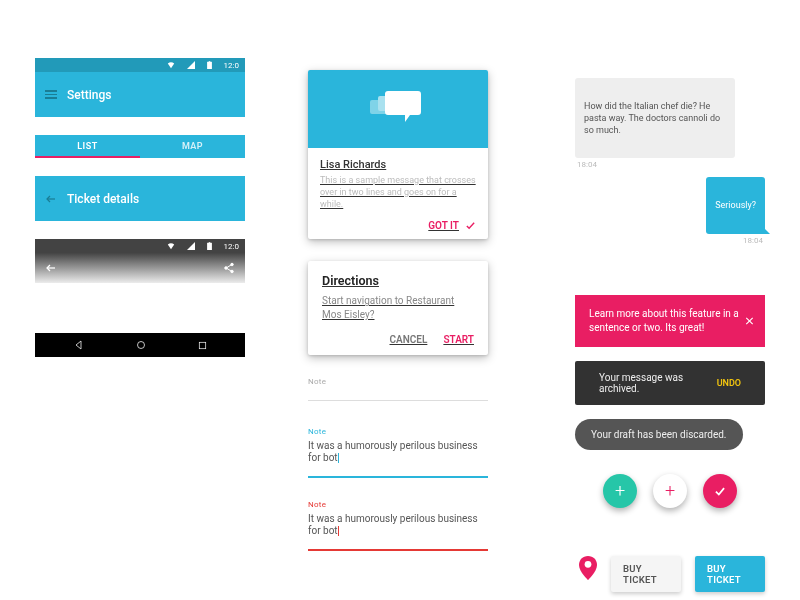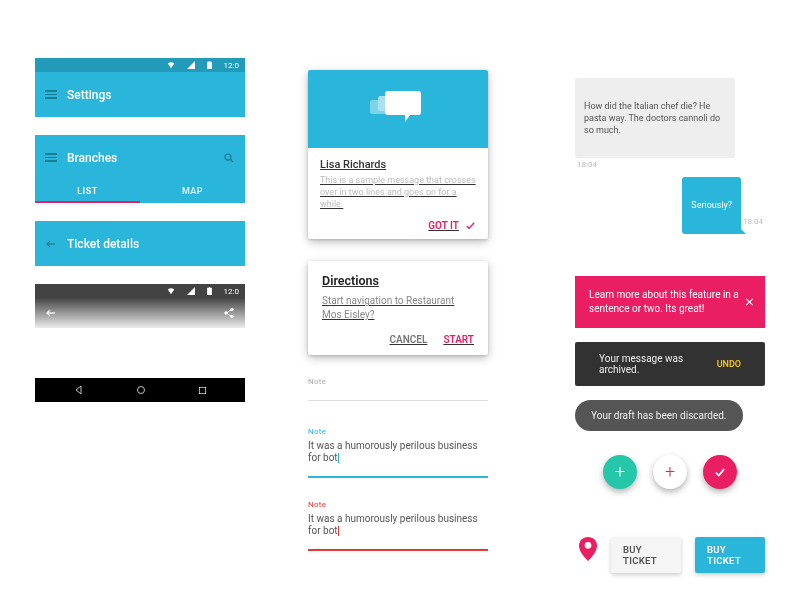--- a/index.html
+++ b/index.html
@@ -204,35 +204,20 @@
           <span></span>
           <span></span>
         </span>
       <span>Settings</span>
     </div>
   </div>
 
   <div class="gap"></div>
 
   <div>
-    <div class="appbar">
-      <span class="hamburger">
-          <span></span>
-          <span></span>
-          <span></span>
-        </span>
-      <span>Branches</span>
-      <span class="grow"></span>
-      <span>
-        <svg width="12" height="12" viewBox="0 0 24 24" fill="none" stroke="#1a7d95" stroke-width="2.5">
-            <circle cx="10" cy="10" r="6"></circle>
-            <line x1="15" y1="15" x2="20" y2="20"></line>
-          </svg>
-      </span>
-    </div>
     <div class="tabs">
       <div class="active">LIST</div>
       <div>MAP</div>
     </div>
   </div>
 
   <div class="gap"></div>
 
   <div class="appbar">
     <span>
@@ -359,21 +344,21 @@
     <div class="field-text"><span>It was a humorously perilous business for bot</span><span class="caret red"></span></div>
     <div class="field-line red"></div>
   </div>
 </div>
 
 <div class="col3">
 
   <div class="bubble-in">How did the Italian chef die? He pasta way. The doctors cannoli do so much.</div>
   <div class="ts">18:04</div>
 
-  <div style="display:flex; flex-direction:row; align-items:flex-end">
+  <div style="display:flex; flex-direction:column; align-items:flex-end">
     <div class="bubble-out">Seriously?</div>
     <div class="ts right">18:04</div>
   </div>
 
   <div class="promo">
     <span>Learn more about this feature in a sentence or two. Its great!</span>
     <span class="x">
       <svg width="11" height="11" viewBox="0 0 24 24" stroke="#fff" stroke-width="2.5">
           <line x1="5" y1="5" x2="19" y2="19"></line>
           <line x1="19" y1="5" x2="5" y2="19"></line>

